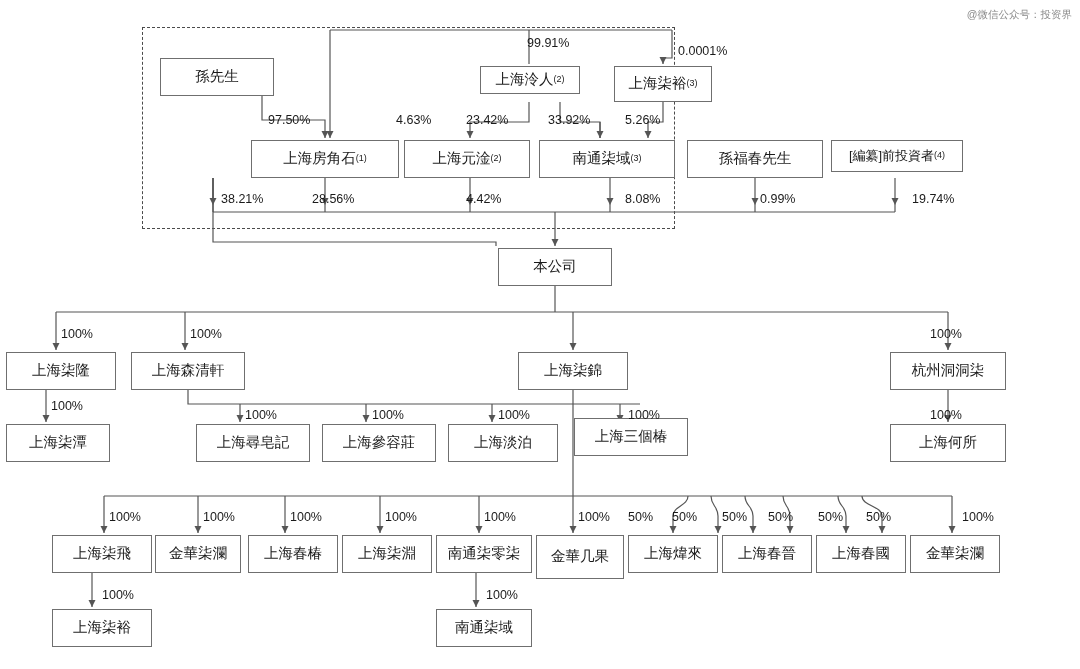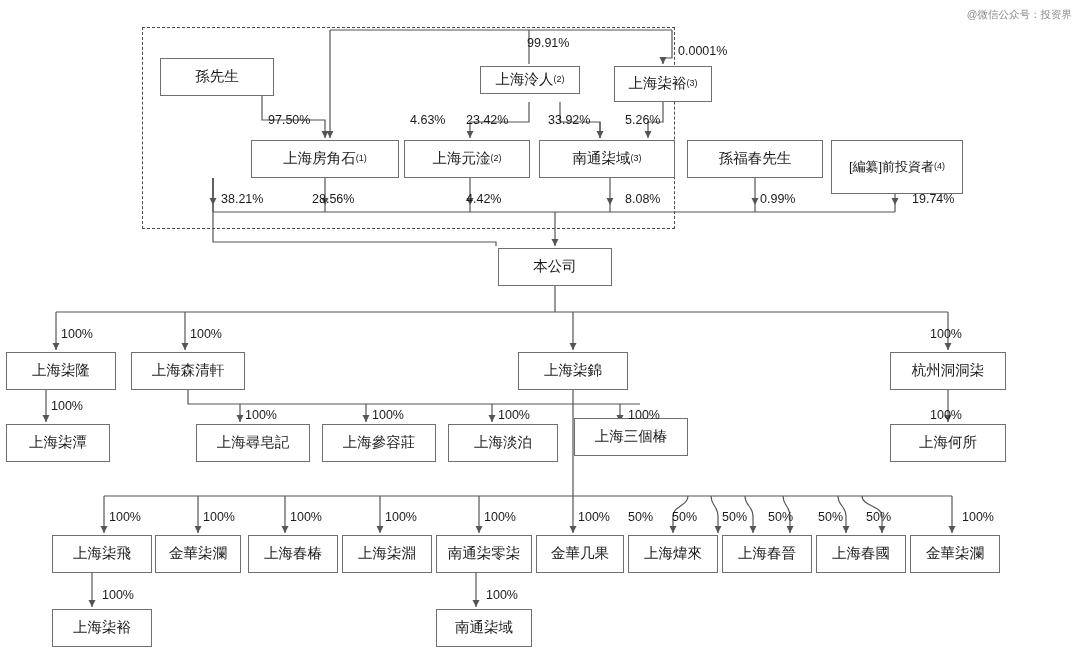--- a/index.html
+++ b/index.html
@@ -167,21 +167,21 @@
       <sup>(2)</sup>
     </div>
   <div class="node" style="left:539px;top:140px;width:136px;height:38px;">
       <span>南通柒域</span>
       <sup>(3)</sup>
     </div>
   <div class="node" style="left:687px;top:140px;width:136px;height:38px;">
       <span>孫福春先生</span>
       <sup></sup>
     </div>
-  <div class="node" style="left:831px;top:140px;width:132px;height:54px;font-size:13px;align-items:center;">
+  <div class="node" style="left:831px;top:140px;width:132px;height:32px;font-size:13px;align-items:center;">
       <span>[編纂]前投資者</span>
       <sup>(4)</sup>
     </div>
   <div class="node" style="left:498px;top:248px;width:114px;height:38px;">
       <span>本公司</span>
     </div>
 
   <div class="node" style="left:6px;top:352px;width:110px;height:38px;">
       <span>上海柒隆</span>
     </div>
@@ -222,21 +222,21 @@
     </div>
   <div class="node" style="left:248px;top:535px;width:90px;height:38px;">
       <span>上海春椿</span>
     </div>
   <div class="node" style="left:342px;top:535px;width:90px;height:38px;">
       <span>上海柒淵</span>
     </div>
   <div class="node" style="left:436px;top:535px;width:96px;height:38px;">
       <span>南通柒零柒</span>
     </div>
-  <div class="node" style="left:536px;top:535px;width:88px;height:38px;">
+  <div class="node" style="left:536px;top:535px;width:88px;height:44px;">
       <span>金華几果</span>
     </div>
   <div class="node" style="left:628px;top:535px;width:90px;height:38px;">
       <span>上海煒來</span>
     </div>
   <div class="node" style="left:722px;top:535px;width:90px;height:38px;">
       <span>上海春晉</span>
     </div>
   <div class="node" style="left:816px;top:535px;width:90px;height:38px;">
       <span>上海春國</span>
@@ -248,21 +248,21 @@
   <div class="node" style="left:52px;top:609px;width:100px;height:38px;">
       <span>上海柒裕</span>
     </div>
   <div class="node" style="left:436px;top:609px;width:96px;height:38px;">
       <span>南通柒域</span>
     </div>
 
   <div class="lbl" style="left:527px;top:36px;"><span>99.91%</span></div>
   <div class="lbl" style="left:678px;top:44px;"><span>0.0001%</span></div>
   <div class="lbl" style="left:268px;top:113px;"><span>97.50%</span></div>
-  <div class="lbl" style="left:410px;top:113px;"><span>4.63%</span></div>
+  <div class="lbl" style="left:396px;top:113px;"><span>4.63%</span></div>
   <div class="lbl" style="left:466px;top:113px;"><span>23.42%</span></div>
   <div class="lbl" style="left:548px;top:113px;"><span>33.92%</span></div>
   <div class="lbl" style="left:625px;top:113px;"><span>5.26%</span></div>
   <div class="lbl" style="left:221px;top:192px;"><span>38.21%</span></div>
   <div class="lbl" style="left:312px;top:192px;"><span>28.56%</span></div>
   <div class="lbl" style="left:466px;top:192px;"><span>4.42%</span></div>
   <div class="lbl" style="left:625px;top:192px;"><span>8.08%</span></div>
   <div class="lbl" style="left:760px;top:192px;"><span>0.99%</span></div>
   <div class="lbl" style="left:912px;top:192px;"><span>19.74%</span></div>
 

